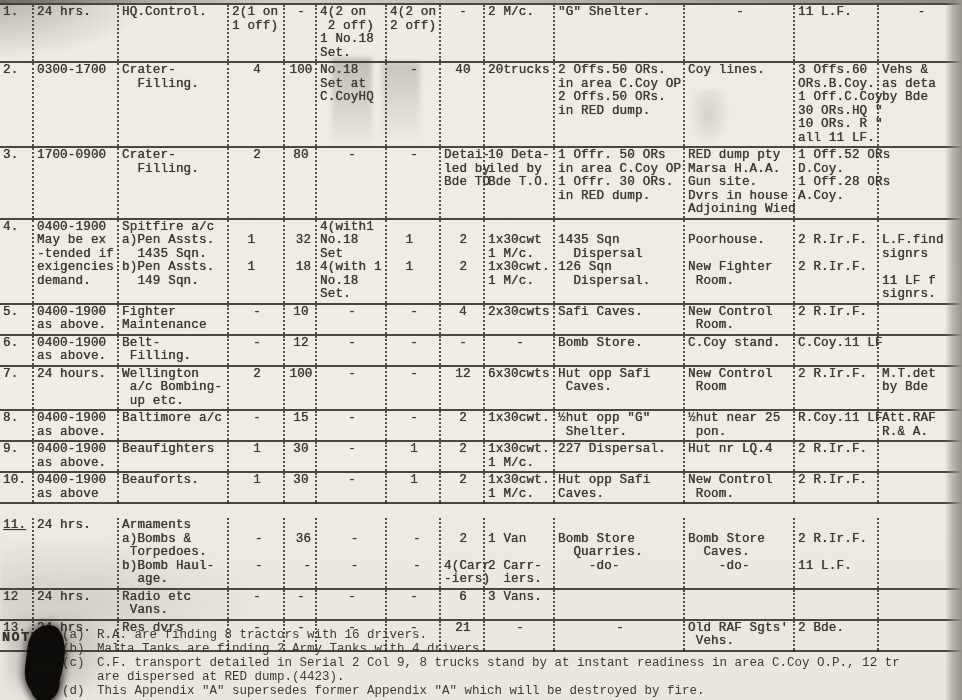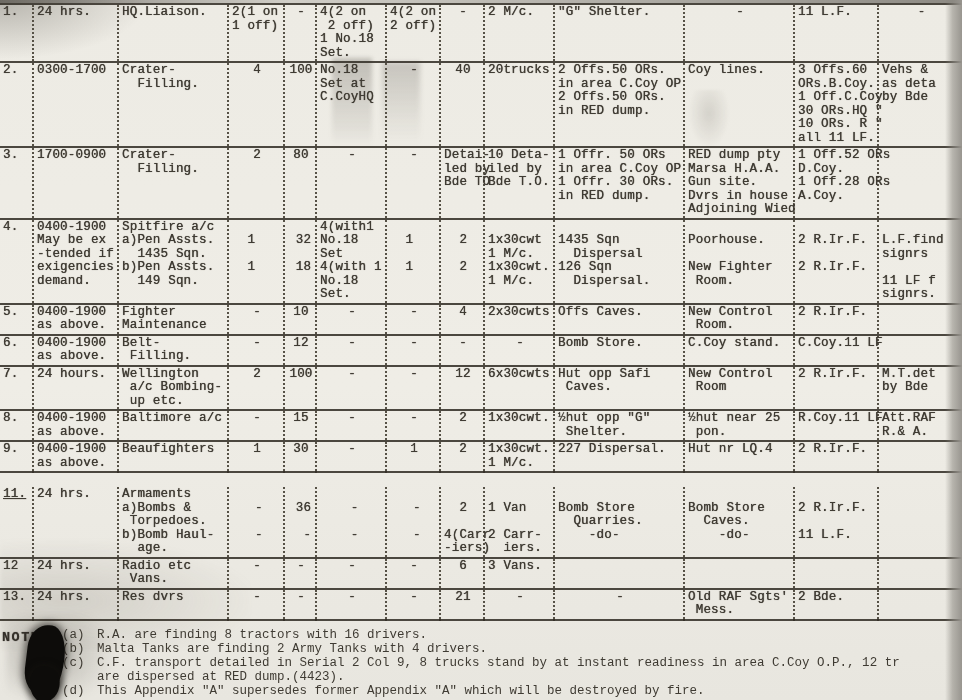--- a/index.html
+++ b/index.html
@@ -140,21 +140,21 @@
       <col class="c8">
         <col class="c9">
         <col class="c10">
         <col class="c11">
       <col class="c12">
     </colgroup>
     <tbody id="duty-body">
         <tr class="row">
           <td class="c0">1.</td>
           <td class="c1">24 hrs.</td>
-          <td class="c2">HQ.Liaison.</td>
+          <td class="c2">HQ.Control.</td>
           <td class="c3">2(1 on
 1 off)</td>
           <td class="c4 dash">-</td>
           <td class="c5">4(2 on
  2 off)
 1 No.18
 Set.</td>
           <td class="c6">4(2 on
 2 off)</td>
           <td class="c7 dash">-</td>
@@ -287,21 +287,21 @@
           <td class="c1">0400-1900
 as above.</td>
           <td class="c2">Fighter
 Maintenance</td>
           <td class="c3 dash">-</td>
           <td class="c4 num">10</td>
           <td class="c5 dash">-</td>
           <td class="c6 dash">-</td>
           <td class="c7 num">4</td>
           <td class="c8">2x30cwts</td>
-          <td class="c9">Offs Caves.</td>
+          <td class="c9">Safi Caves.</td>
           <td class="c10">New Control
  Room.</td>
           <td class="c11">2 R.Ir.F.</td>
           <td class="c12"></td>
         </tr>
         <tr class="row">
           <td class="c0">6.</td>
           <td class="c1">0400-1900
 as above.</td>
           <td class="c2">Belt-
@@ -363,20 +363,39 @@
           <td class="c2">Beaufighters</td>
           <td class="c3 num">1</td>
           <td class="c4 num">30</td>
           <td class="c5 dash">-</td>
           <td class="c6 num">1</td>
           <td class="c7 num">2</td>
           <td class="c8">1x30cwt.
 1 M/c.</td>
           <td class="c9">227 Dispersal.</td>
           <td class="c10">Hut nr LQ.4</td>
+          <td class="c11">2 R.Ir.F.</td>
+          <td class="c12"></td>
+        </tr>
+        <tr class="row">
+          <td class="c0">10.</td>
+          <td class="c1">0400-1900
+as above</td>
+          <td class="c2">Beauforts.</td>
+          <td class="c3 num">1</td>
+          <td class="c4 num">30</td>
+          <td class="c5 dash">-</td>
+          <td class="c6 num">1</td>
+          <td class="c7 num">2</td>
+          <td class="c8">1x30cwt.
+1 M/c.</td>
+          <td class="c9">Hut opp Safi
+Caves.</td>
+          <td class="c10">New Control
+ Room.</td>
           <td class="c11">2 R.Ir.F.</td>
           <td class="c12"></td>
         </tr>
         <tr class="spacer">
           <td colspan="13"></td>
         </tr>
         <tr class="row no-top">
           <td class="c0 u">11.</td>
           <td class="c1">24 hrs.</td>
           <td class="c2">Armaments
@@ -446,21 +465,21 @@
           <td class="c1">24 hrs.</td>
           <td class="c2">Res dvrs</td>
           <td class="c3 dash">-</td>
           <td class="c4 dash">-</td>
           <td class="c5 dash">-</td>
           <td class="c6 dash">-</td>
           <td class="c7 num">21</td>
           <td class="c8 dash">-</td>
           <td class="c9 dash">-</td>
           <td class="c10">Old RAF Sgts'
- Mess.</td>
+ Vehs.</td>
           <td class="c11">2 Bde.</td>
           <td class="c12"></td>
         </tr>
       </tbody>
   </table>
 
   <div class="notes">
     <span class="note-label">NOTE</span>
     <div class="note-items" id="note-items">
         <div class="note-item">

